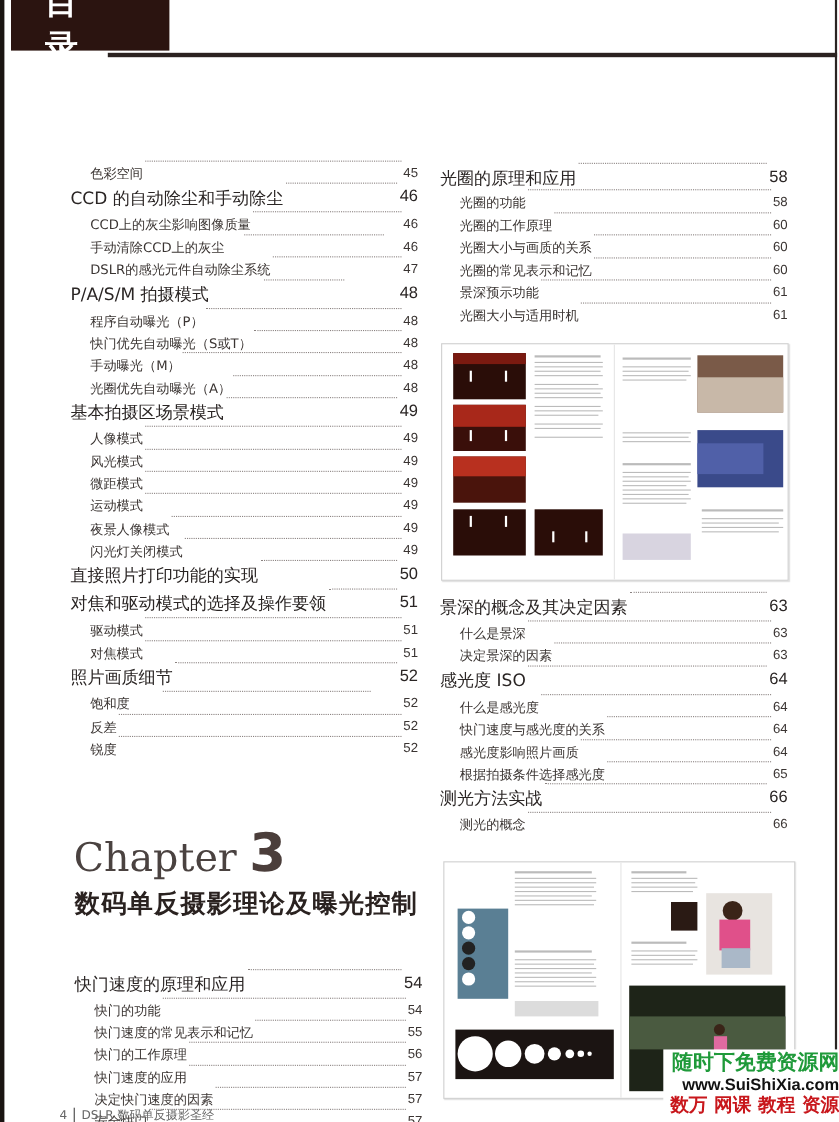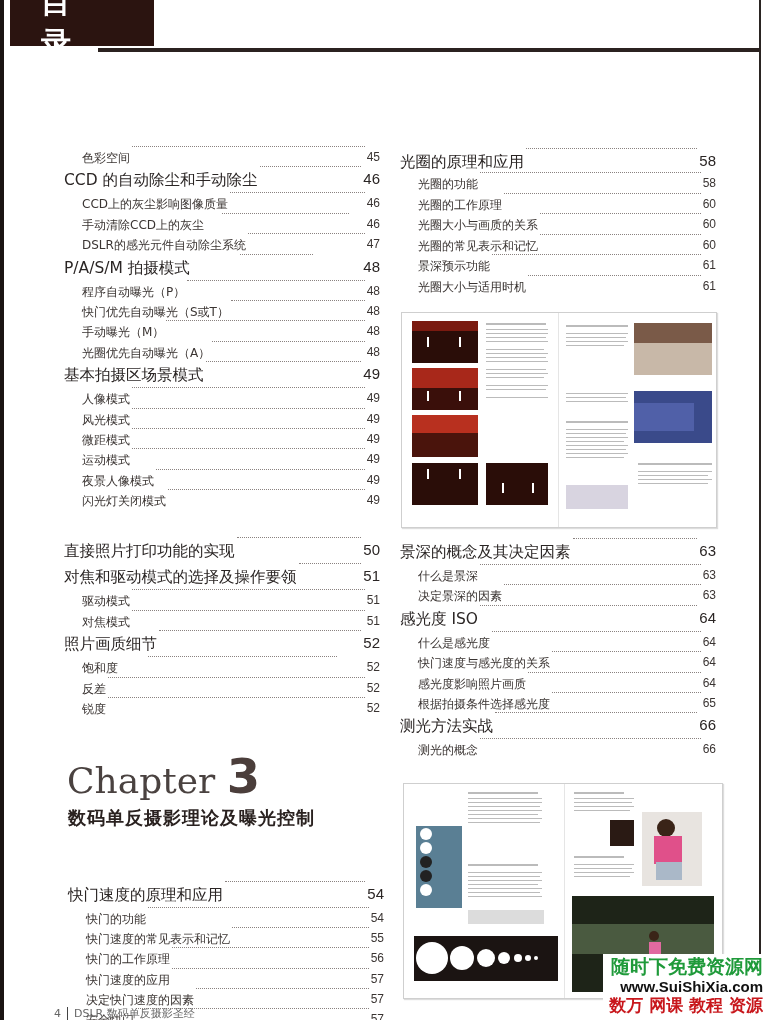--- a/index.html
+++ b/index.html
@@ -17,21 +17,21 @@
   .row .t{flex:0 0 auto;}
   .row .d{flex:1 1 auto;border-bottom:1.5px dotted #8a8280;margin:0 2px;transform:translateY(-4px);}
   .row .p{flex:0 0 auto;font-family:"Liberation Sans",sans-serif;}
   .sec{font-size:15.5px;color:#2a2524;}
   .sec .p{font-size:15px;}
   .sub{font-size:12px;color:#3a3432;padding-left:18px;}
   .sub .p{font-size:12px;}
   .chapter{position:absolute;left:67px;top:748px;font-family:"DejaVu Serif","Liberation Serif",serif;
        font-size:36px;color:#4a4240;font-weight:normal;}
   .chapter b{font-family:"DejaVu Sans",sans-serif;font-size:48px;font-weight:bold;color:#4b3e3b;}
-  .chapter-sub{position:absolute;left:68px;top:806px;font-size:18px;font-weight:bold;color:#2a2220;letter-spacing:1px;}
+  .chapter-sub{position:absolute;left:68px;top:806px;font-size:23px;font-weight:bold;color:#2a2220;letter-spacing:1px;}
   .thumb{position:absolute;background:#fff;border:1px solid #cfcfcf;box-shadow:1px 1px 1px #ddd;}
   .footer{position:absolute;left:54px;top:1006px;font-size:11px;color:#666;display:flex;align-items:center;gap:6px;}
   .footer .bar{width:1px;height:14px;background:#444;}
   .watermark{position:absolute;left:603px;top:954px;width:160px;height:78px;background:#fff;text-align:right;line-height:1;}
   .wm1{color:#1f9a3a;font-weight:bold;font-size:19px;margin-top:3px;}
   .wm2{color:#111;font-weight:bold;font-size:15px;margin-top:3px;font-family:"Liberation Sans",sans-serif;}
   .wm3{color:#c8171c;font-weight:bold;font-size:17px;margin-top:3px;font-family:"DejaVu Serif",serif;}
 </style>
 </head>
 <body>
@@ -123,21 +123,21 @@
     <div class="row sub" style="height: 20.4px;">
       <span class="t">夜景人像模式</span>
       <span class="d"></span>
       <span class="p">49</span>
     </div>
     <div class="row sub" style="height: 20.4px;">
       <span class="t">闪光灯关闭模式</span>
       <span class="d"></span>
       <span class="p">49</span>
     </div>
-    <div class="row sec" style="height: 26px; margin-top: 28px;">
+    <div class="row sec" style="height: 26px;">
       <span class="t">直接照片打印功能的实现</span>
       <span class="d"></span>
       <span class="p">50</span>
     </div>
     <div class="row sec" style="height: 26px;">
       <span class="t">对焦和驱动模式的选择及操作要领</span>
       <span class="d"></span>
       <span class="p">51</span>
     </div>
     <div class="row sub" style="height: 20.4px;">

